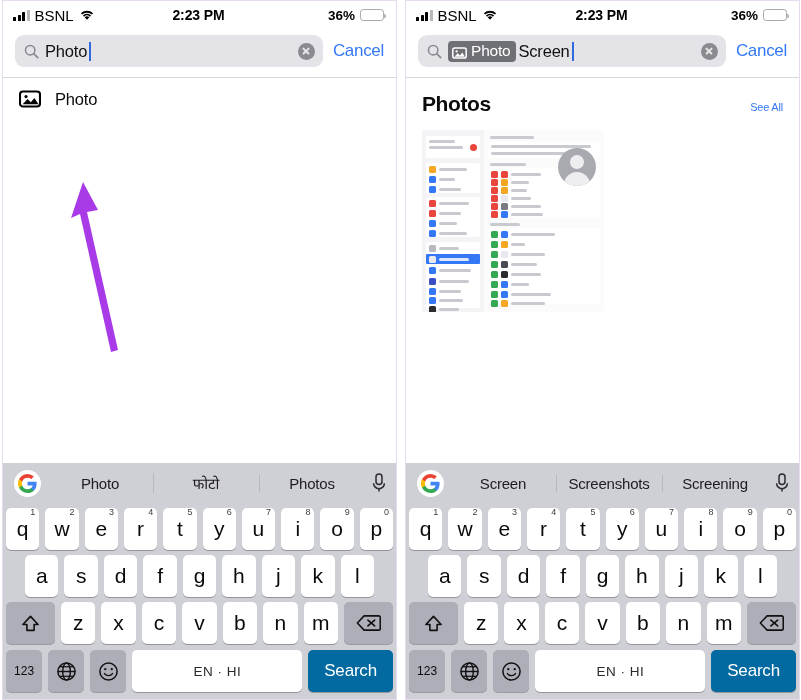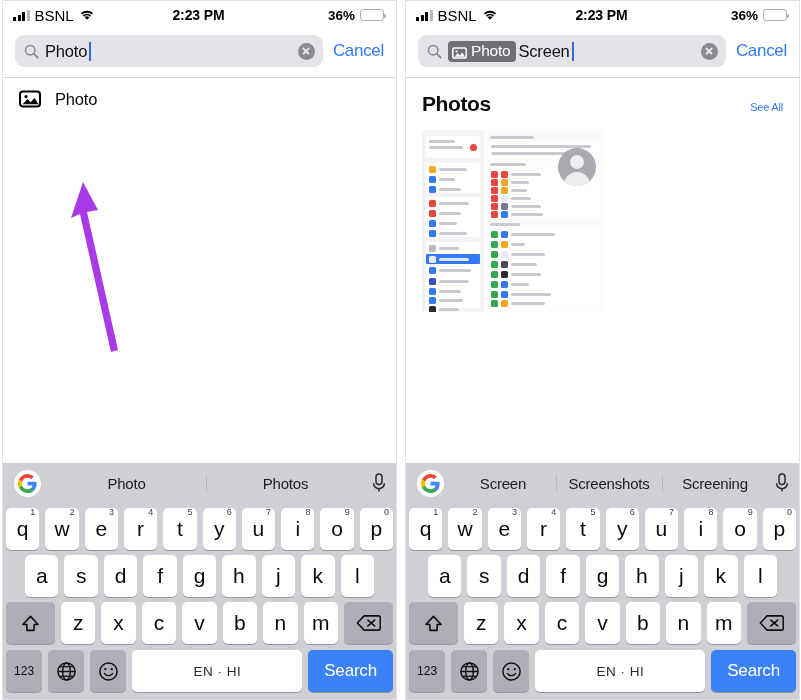--- a/index.html
+++ b/index.html
@@ -175,21 +175,21 @@
     display: flex; align-items: center; justify-content: center;
     font-size: 21px; color: #0a0a0c; box-shadow: 0 1px 0 rgba(0,0,0,0.28);
     flex: 1 1 0;
   }
   .key .num {
     position: absolute; top: -1px; right: 4px; font-size: 9px; color: #3d3d42; font-weight: normal;
   }
   .key.dark { background: #aeaeb8; box-shadow: 0 1px 0 rgba(0,0,0,0.25); }
   .key.wide { flex: 1.42 1 0; }
   .key.space { flex: 4.7 1 0; font-size: 13.5px; color: #2a2a2e; letter-spacing: 0.5px; }
-  .key.search { flex: 2.35 1 0; background: #3b82f6; color: #fff; font-size: 17px; letter-spacing: -0.2px; }
+  .key.search { flex: 2.35 1 0; background: #0369a1; color: #fff; font-size: 17px; letter-spacing: -0.2px; }
   .key.sym { flex: 1 1 0; font-size: 12px; }
   .key svg { display: block; }
 </style>
 </head>
 <body>
 
 <div class="stage">
 
   <div class="phone left">
 
@@ -257,20 +257,21 @@
         <span class="glogo">
           <svg viewBox="0 0 20 20" width="19" height="19">
             <path d="M19.6 10.2c0-.7-.1-1.4-.2-2H10v3.9h5.4a4.6 4.6 0 0 1-2 3v2.5h3.2c1.9-1.7 3-4.3 3-7.4z" fill="#4285f4"></path>
             <path d="M10 20c2.7 0 5-.9 6.6-2.4l-3.2-2.5c-.9.6-2 1-3.4 1-2.6 0-4.8-1.7-5.6-4.1H1.1v2.6A10 10 0 0 0 10 20z" fill="#34a853"></path>
             <path d="M4.4 12c-.2-.6-.3-1.3-.3-2s.1-1.4.3-2V5.4H1.1a10 10 0 0 0 0 9.2L4.4 12z" fill="#fbbc05"></path>
             <path d="M10 4c1.5 0 2.8.5 3.8 1.5l2.8-2.8A10 10 0 0 0 1.1 5.4L4.4 8C5.2 5.6 7.4 4 10 4z" fill="#ea4335"></path>
           </svg>
         </span>
         <span class="sugs">
           <span class="sug">Photo</span>
+          <span class="sug">फोटो</span>
           <span class="sug">Photos</span>
         </span>
         <span class="mic">
           <svg viewBox="0 0 16 22" width="16" height="22">
               <rect x="5" y="2" width="6" height="10.5" rx="3" fill="none" stroke="#2b2b30" stroke-width="1.5"></rect>
               <path d="M2.6 11.3a5.4 5.4 0 0 0 10.8 0" fill="none" stroke="#2b2b30" stroke-width="1.5"></path>
               <line x1="8" y1="16.7" x2="8" y2="19.6" stroke="#2b2b30" stroke-width="1.5"></line>
             </svg>
         </span>
       </div>

